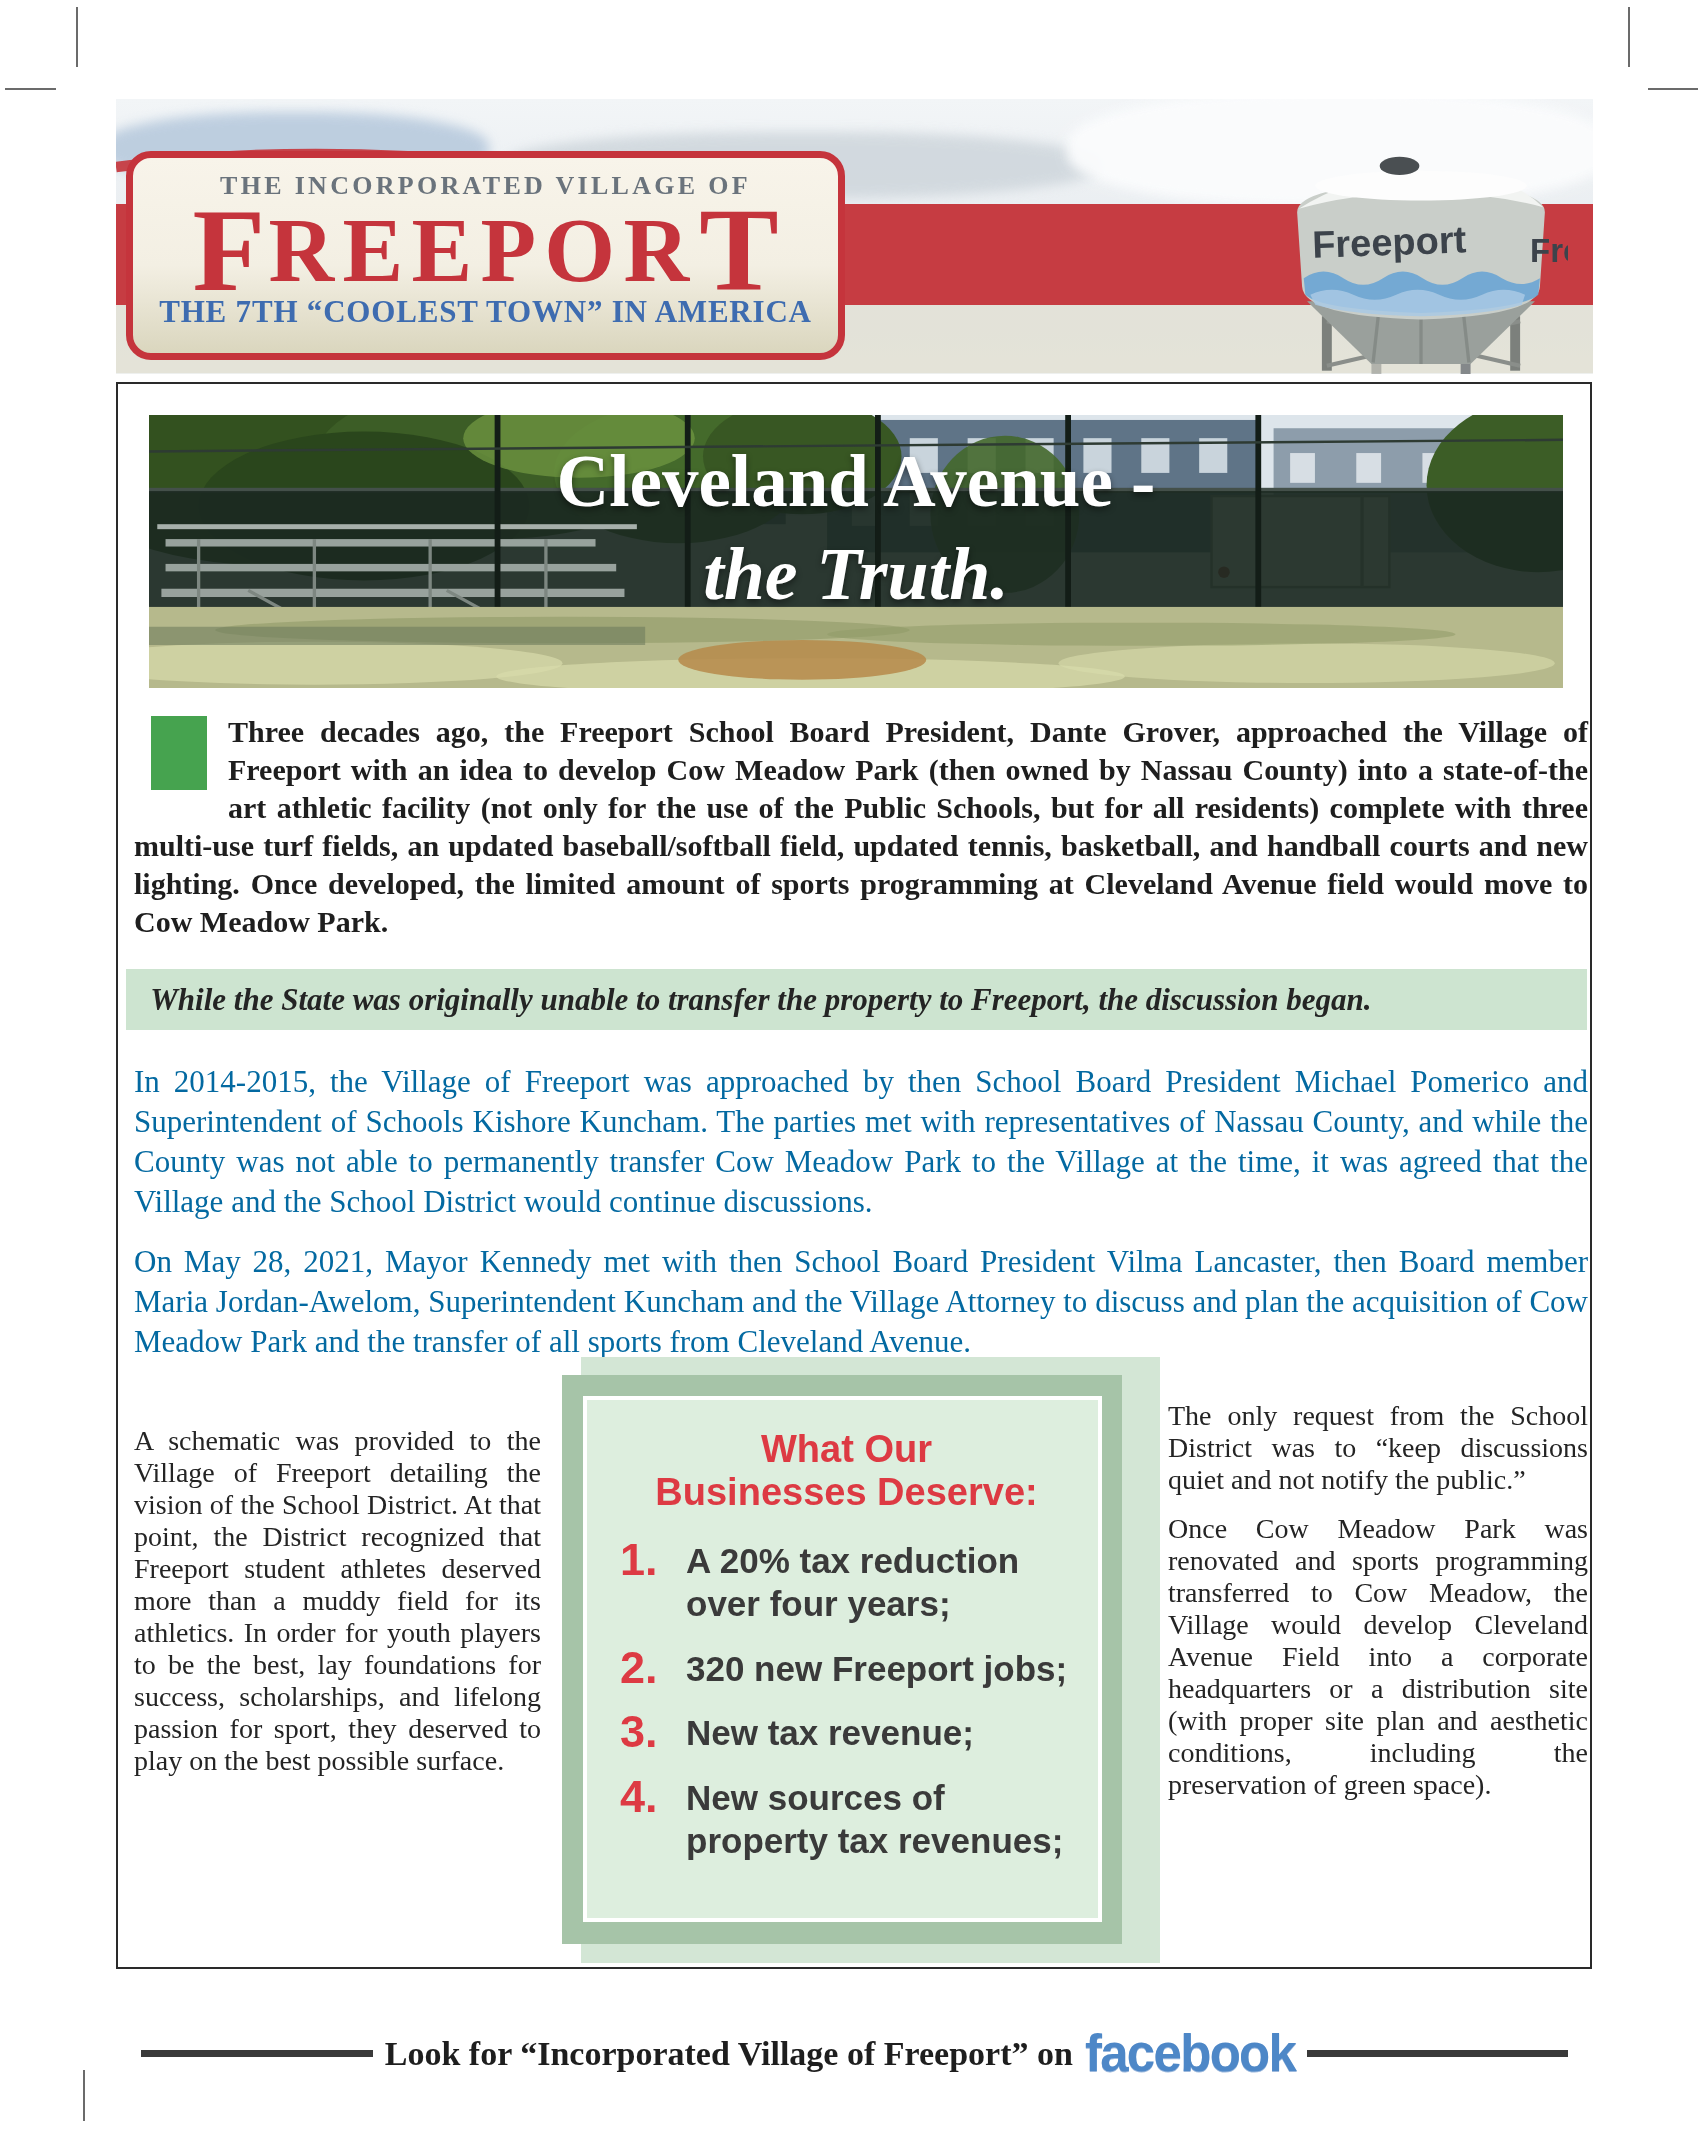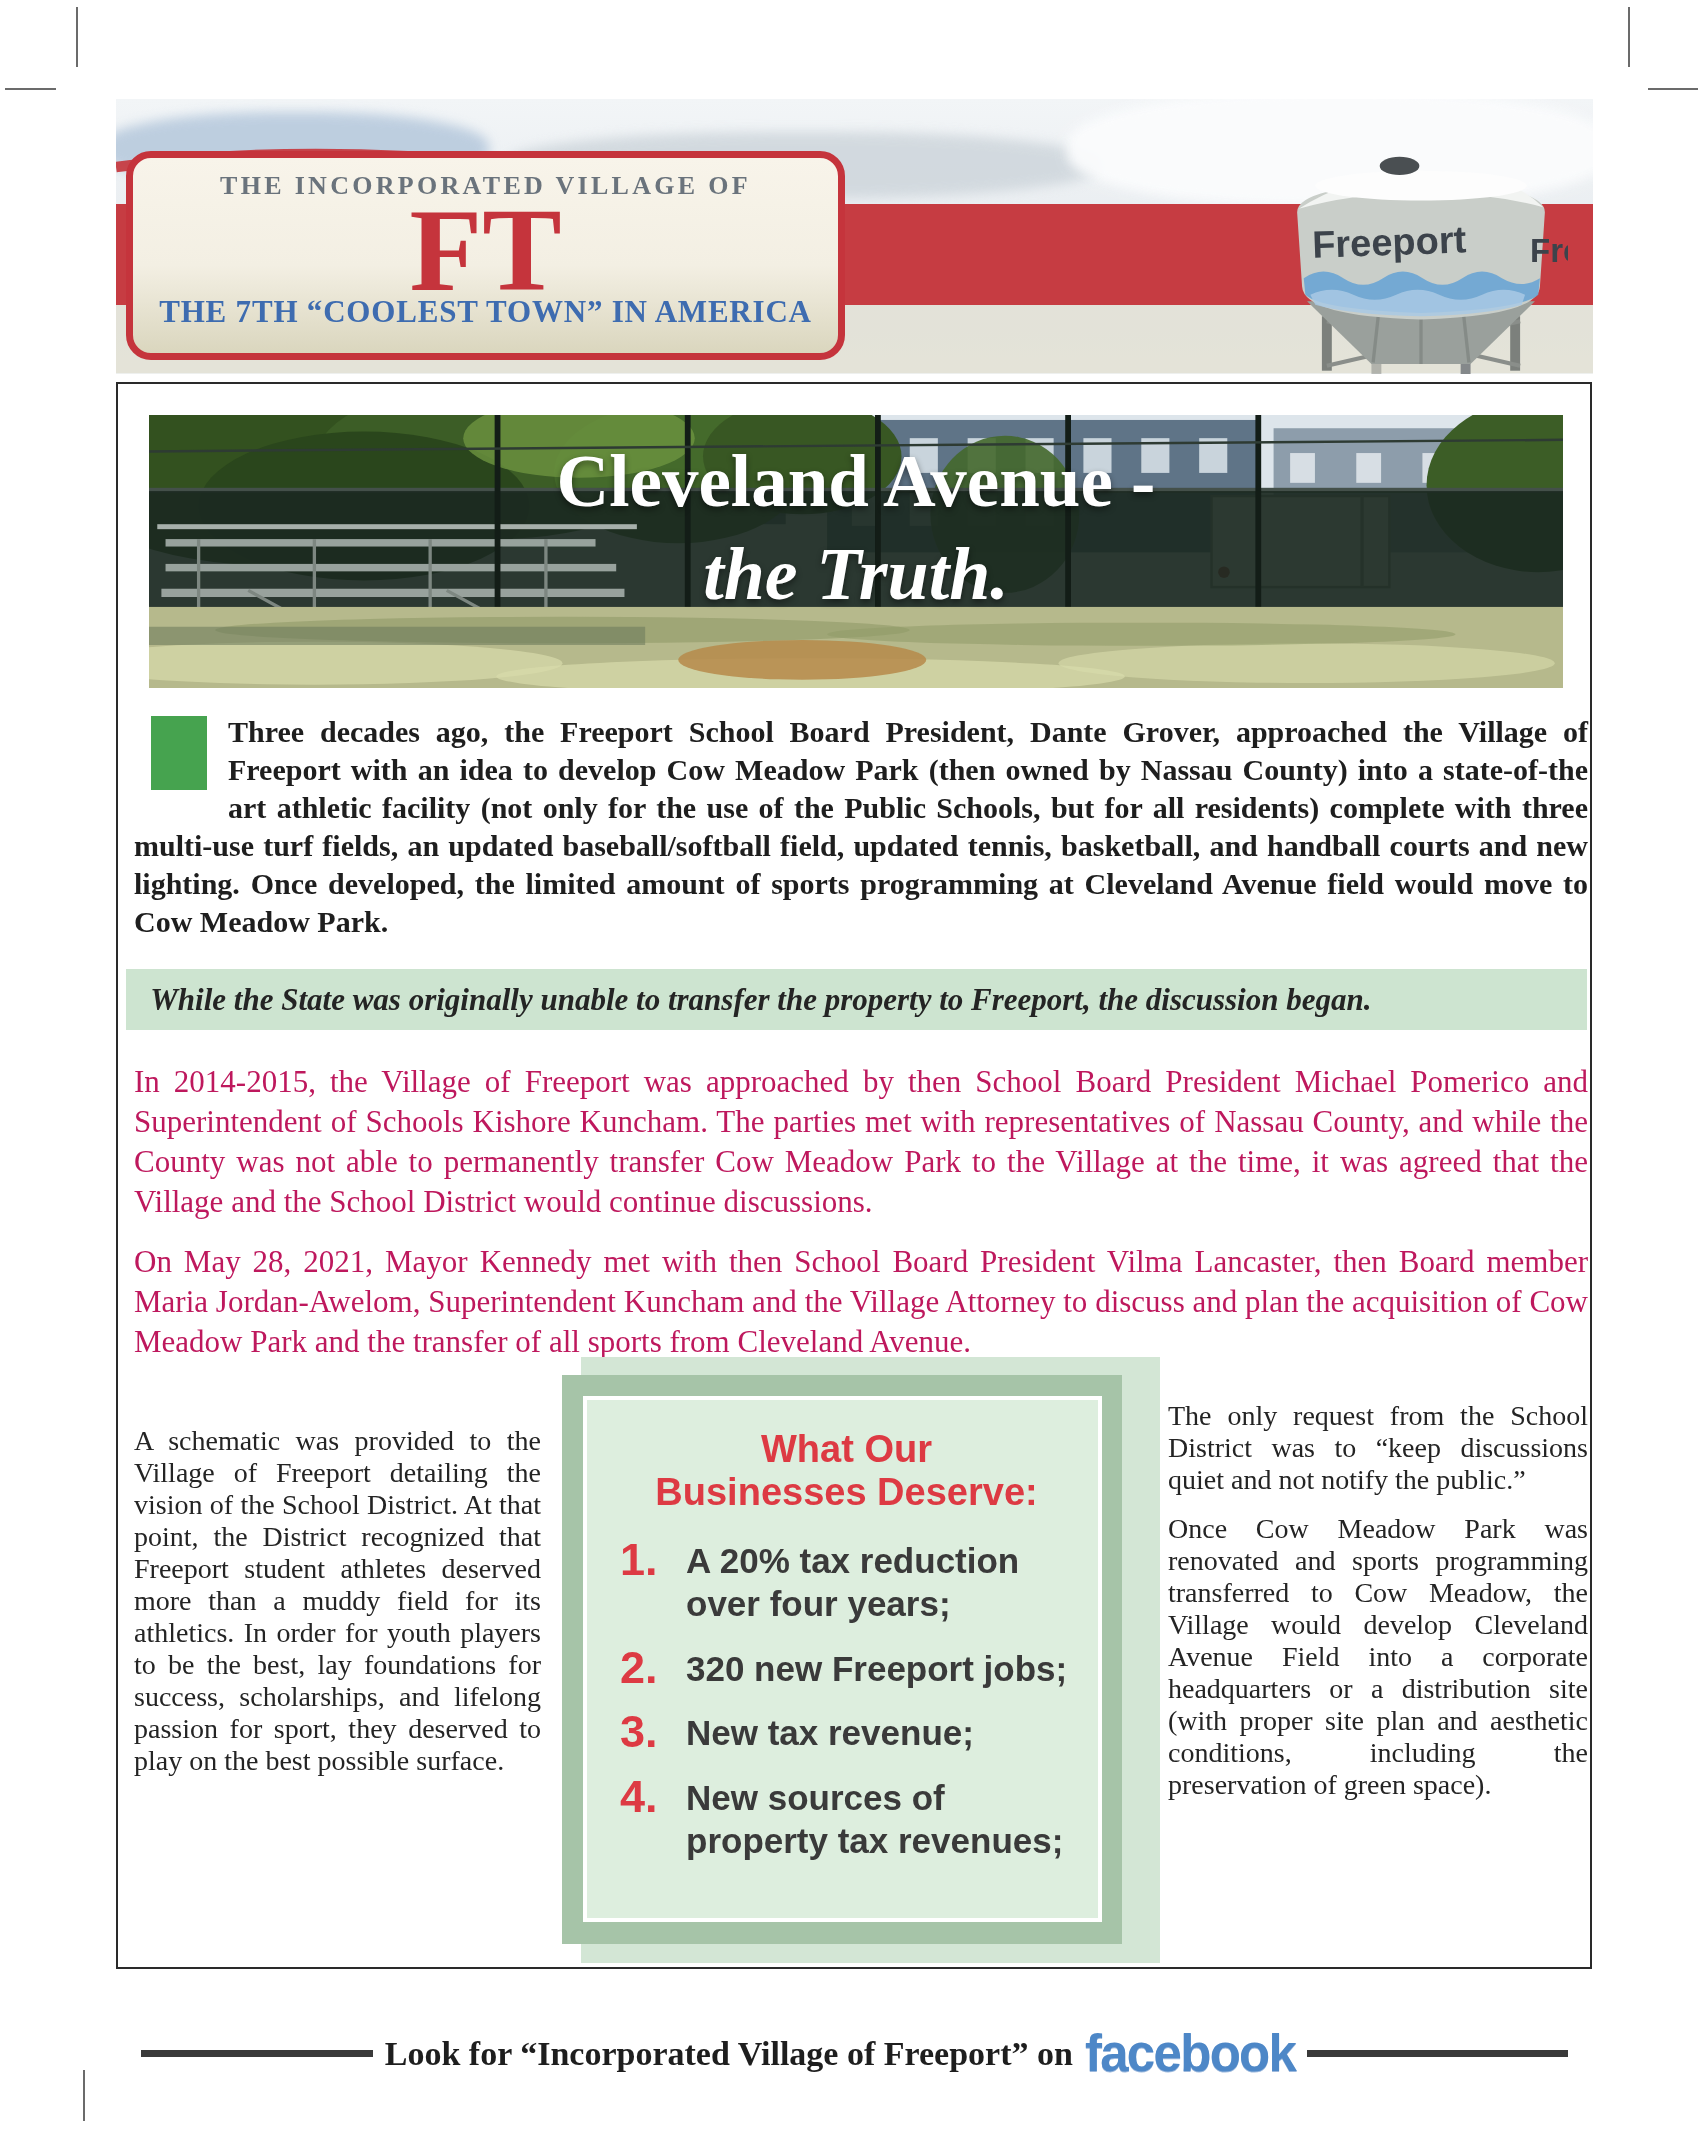--- a/index.html
+++ b/index.html
@@ -54,21 +54,21 @@
 
   
   .lead{position:absolute;left:134px;top:713px;width:1454px;font-size:30px;line-height:38px;
         font-weight:700;text-align:justify;color:#1e1e1e;}
   .green-square{float:left;width:56px;height:74px;background:var(--green-square,#46a34f);
                 margin:3.3px 21.5px 3.3px 16.5px;}
   .highlight{position:absolute;left:126px;top:969px;width:1461px;height:61px;
              background:var(--highlight-bg,#cde4d0);display:flex;align-items:center;}
   .highlight span{font-size:31px;font-style:italic;font-weight:700;color:#242424;padding-left:8.3px;margin-left:16px;}
   .para{position:absolute;left:134px;width:1454px;font-size:31px;line-height:40px;
-        text-align:justify;color:#be185d;}
+        text-align:justify;color:#0369a1;}
   .para.p2{top:1062px;}
   .para.p3{top:1242px;}
 
   
   .side-col{position:absolute;font-size:28px;line-height:32px;text-align:justify;color:#242424;}
   .col-left{left:134px;top:1398px;width:407px;margin-top:27px;}
   .col-right{left:1168px;top:1400px;width:420px;}
   .col-right .rp1{margin:0 0 16.5px 0;}
   .col-right p{margin:0;}
 
@@ -118,20 +118,21 @@
     <div class="ground-strip"></div>
     <div class="red-band"></div>
     <svg class="swoosh" viewBox="0 0 780 85" preserveAspectRatio="none">
       <path d="M0,28 C200,0 480,6 780,74" stroke="#c63c42" stroke-width="13" fill="none" opacity="0.95"></path>
     </svg>
 
     <div class="logo-box">
       <div class="logo-tagline-top">THE INCORPORATED VILLAGE OF</div>
       <div class="logo-name">
         <span class="cap">F</span>
+          <span class="mid">REEPOR</span>
           <span class="cap">T</span>
       </div>
       <div class="logo-tagline-bottom">THE 7TH “COOLEST TOWN” IN AMERICA</div>
     </div>
 
     <svg class="water-tower" viewBox="0 0 356 268">
       <g>
         <rect x="58" y="196" width="12" height="66" fill="#7c807c"></rect>
         <rect x="118" y="206" width="12" height="60" fill="#84888484"></rect>
         <rect x="226" y="206" width="12" height="60" fill="#84888a"></rect>

